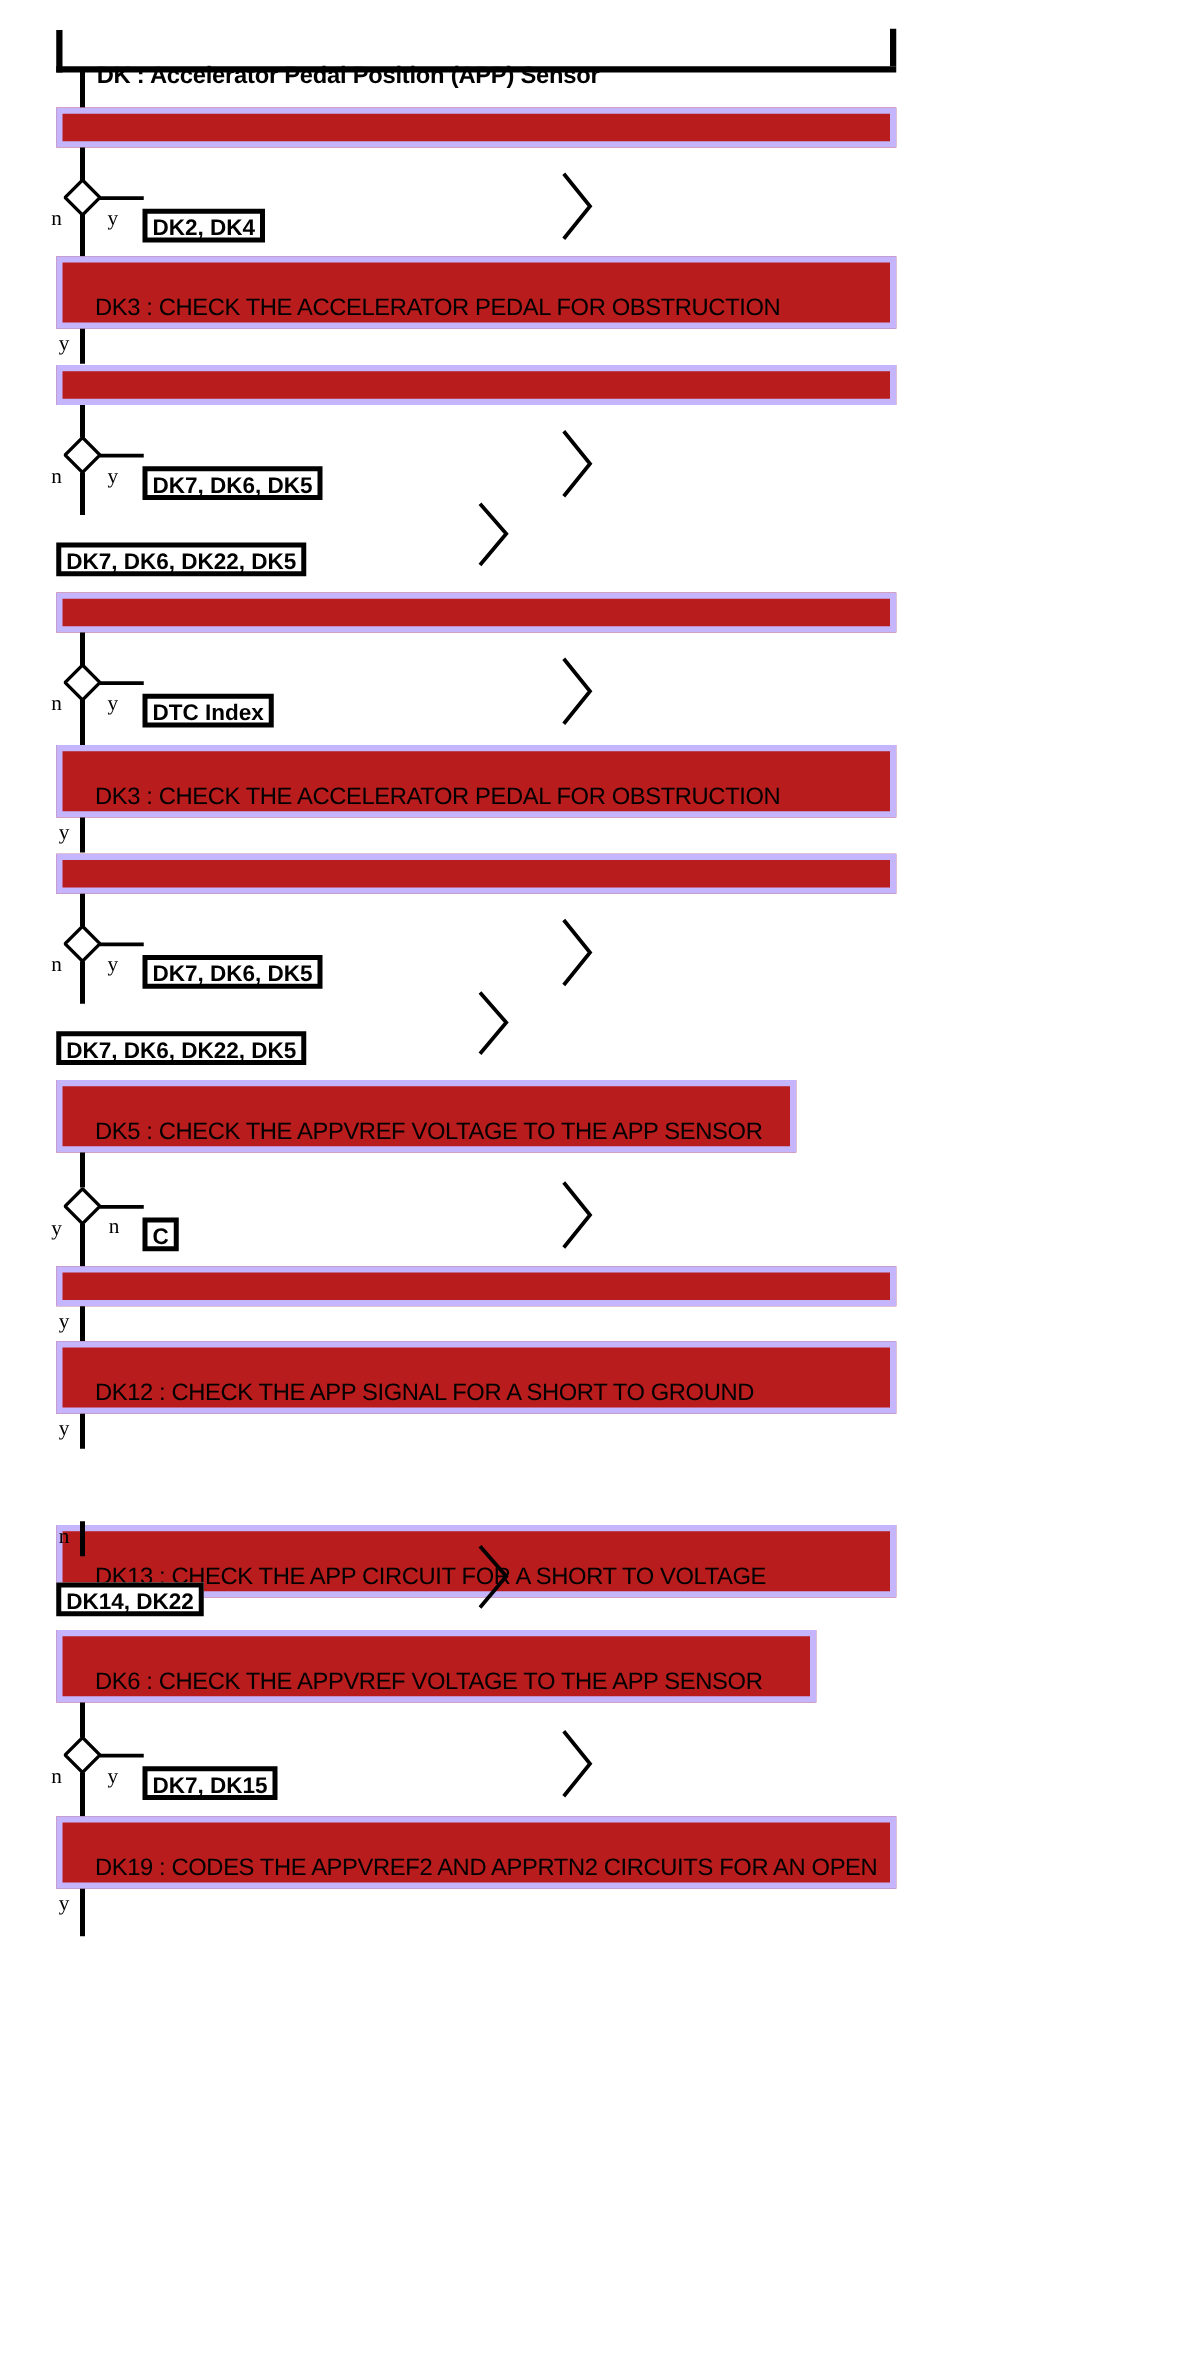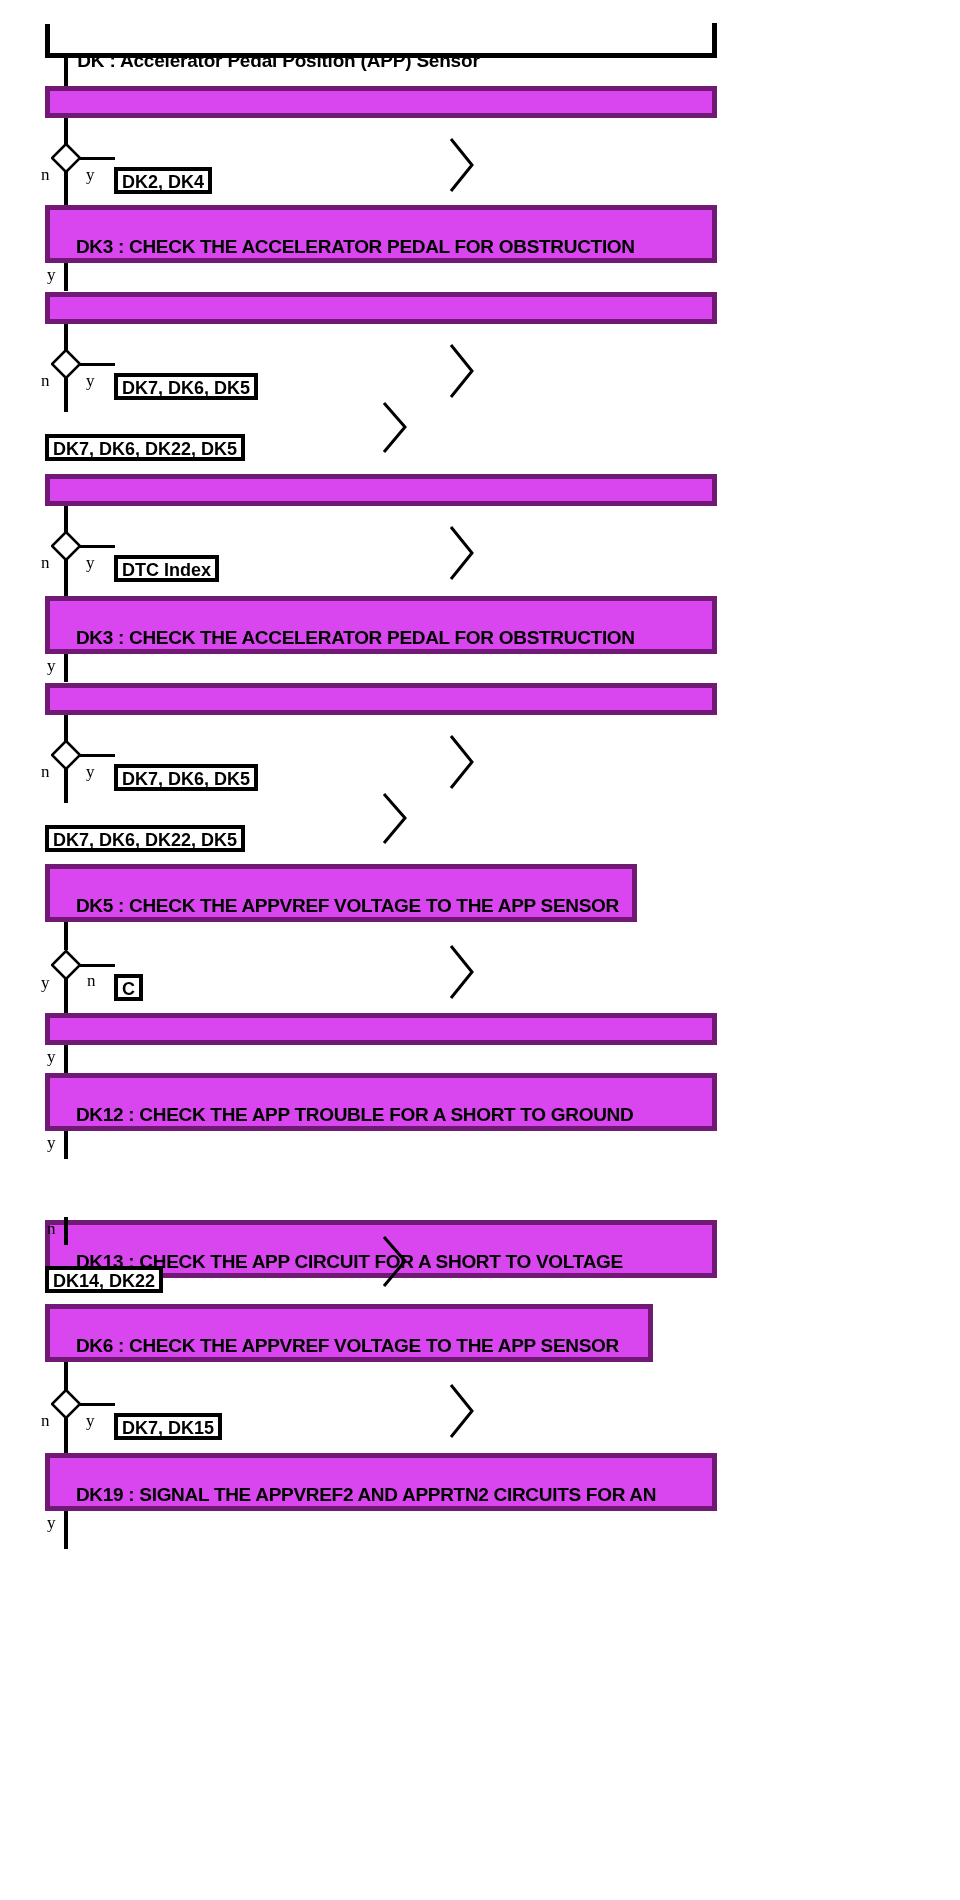--- a/index.html
+++ b/index.html
@@ -45,25 +45,25 @@
     position: absolute;
     right: 0;
     bottom: 0;
     width: 5px;
     height: 30px;
     background: #000;
   }
 
   
   .step-box {
-    border: 5px solid #701a75;
-    background: #d946ef;
+    border: 5px solid #c4b5fd;
+    background: #b91c1c;
     padding: 1px 0 2px 6px;
     font-size: 19px;
-    font-weight: bold;
+    font-weight: normal;
     color: #000;
     line-height: 1.24;
     letter-spacing: -0.3px;
     white-space: pre-wrap;
     overflow: hidden;
   }
 
   
   .ref-box {
     border: 4px solid #000;
@@ -276,21 +276,21 @@
 
   <div class="vline" style="left:64px; top:979px; height:36px;"></div>
 
   <div class="node step-box" style="left:45px; top:1013px; width:672px; height:32px;">
     <span>DK11 : CHECK THE APP CIRCUIT FOR AN OPEN</span>
   </div>
   <div class="vline" style="left:64px; top:1045px; height:28px;"></div>
   <div class="branch-label" style="left:47px; top:1048px;">y</div>
 
   <div class="node step-box" style="left:45px; top:1073px; width:672px; height:58px;">
-    <span>DK12 : CHECK THE APP TROUBLE FOR A SHORT TO GROUND</span>
+    <span>DK12 : CHECK THE APP SIGNAL FOR A SHORT TO GROUND</span>
   </div>
   <div class="vline" style="left:64px; top:1131px; height:28px;"></div>
   <div class="branch-label" style="left:47px; top:1134px;">y</div>
 
   <div class="node step-box" style="left:45px; top:1220px; width:672px; height:58px;">
     <span>DK13 : CHECK THE APP CIRCUIT FOR A SHORT TO VOLTAGE</span>
   </div>
   <div class="vline" style="left:64px; top:1217px; height:28px;"></div>
   <div class="branch-label" style="left:47px; top:1220px;">n</div>
 
@@ -321,18 +321,18 @@
   </div>
   <div class="chevron" style="left:445px; top:1381px;">
     <svg width="34" height="60" viewBox="0 0 34 60">
         <polyline points="6,4 27,30 6,56" fill="none" stroke="#000" stroke-width="3"></polyline>
       </svg>
   </div>
 
   <div class="vline" style="left:64px; top:1418px; height:36px;"></div>
 
   <div class="node step-box" style="left:45px; top:1453px; width:672px; height:58px;">
-    <span>DK19 : SIGNAL THE APPVREF2 AND APPRTN2 CIRCUITS FOR AN OPEN</span>
+    <span>DK19 : CODES THE APPVREF2 AND APPRTN2 CIRCUITS FOR AN OPEN</span>
   </div>
   <div class="vline" style="left:64px; top:1511px; height:38px;"></div>
   <div class="branch-label" style="left:47px; top:1514px;">y</div>
 
 </div>
 
 </body></html>

